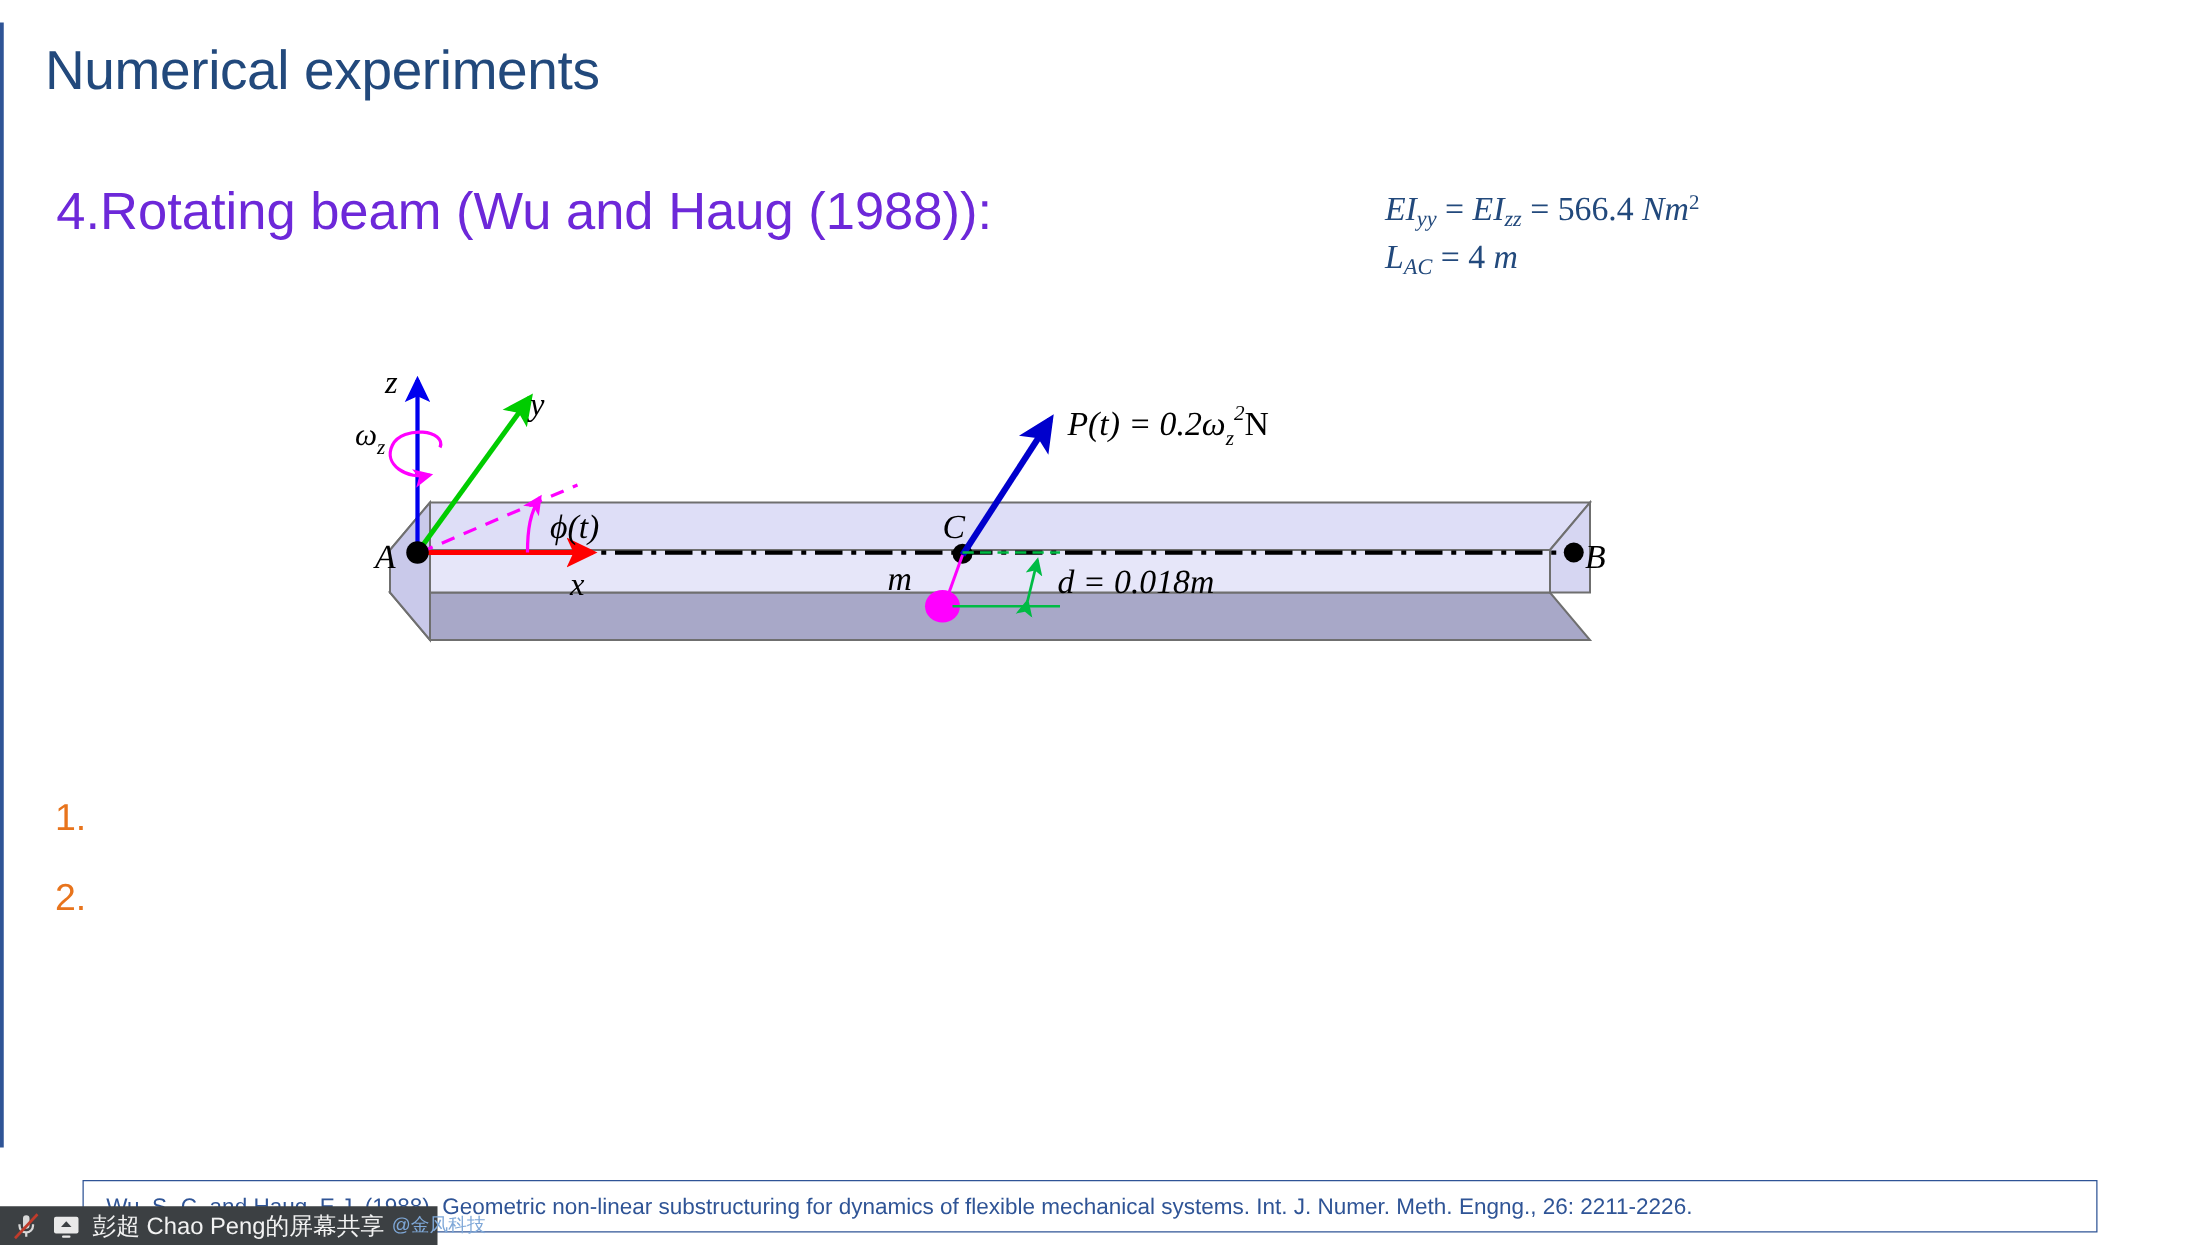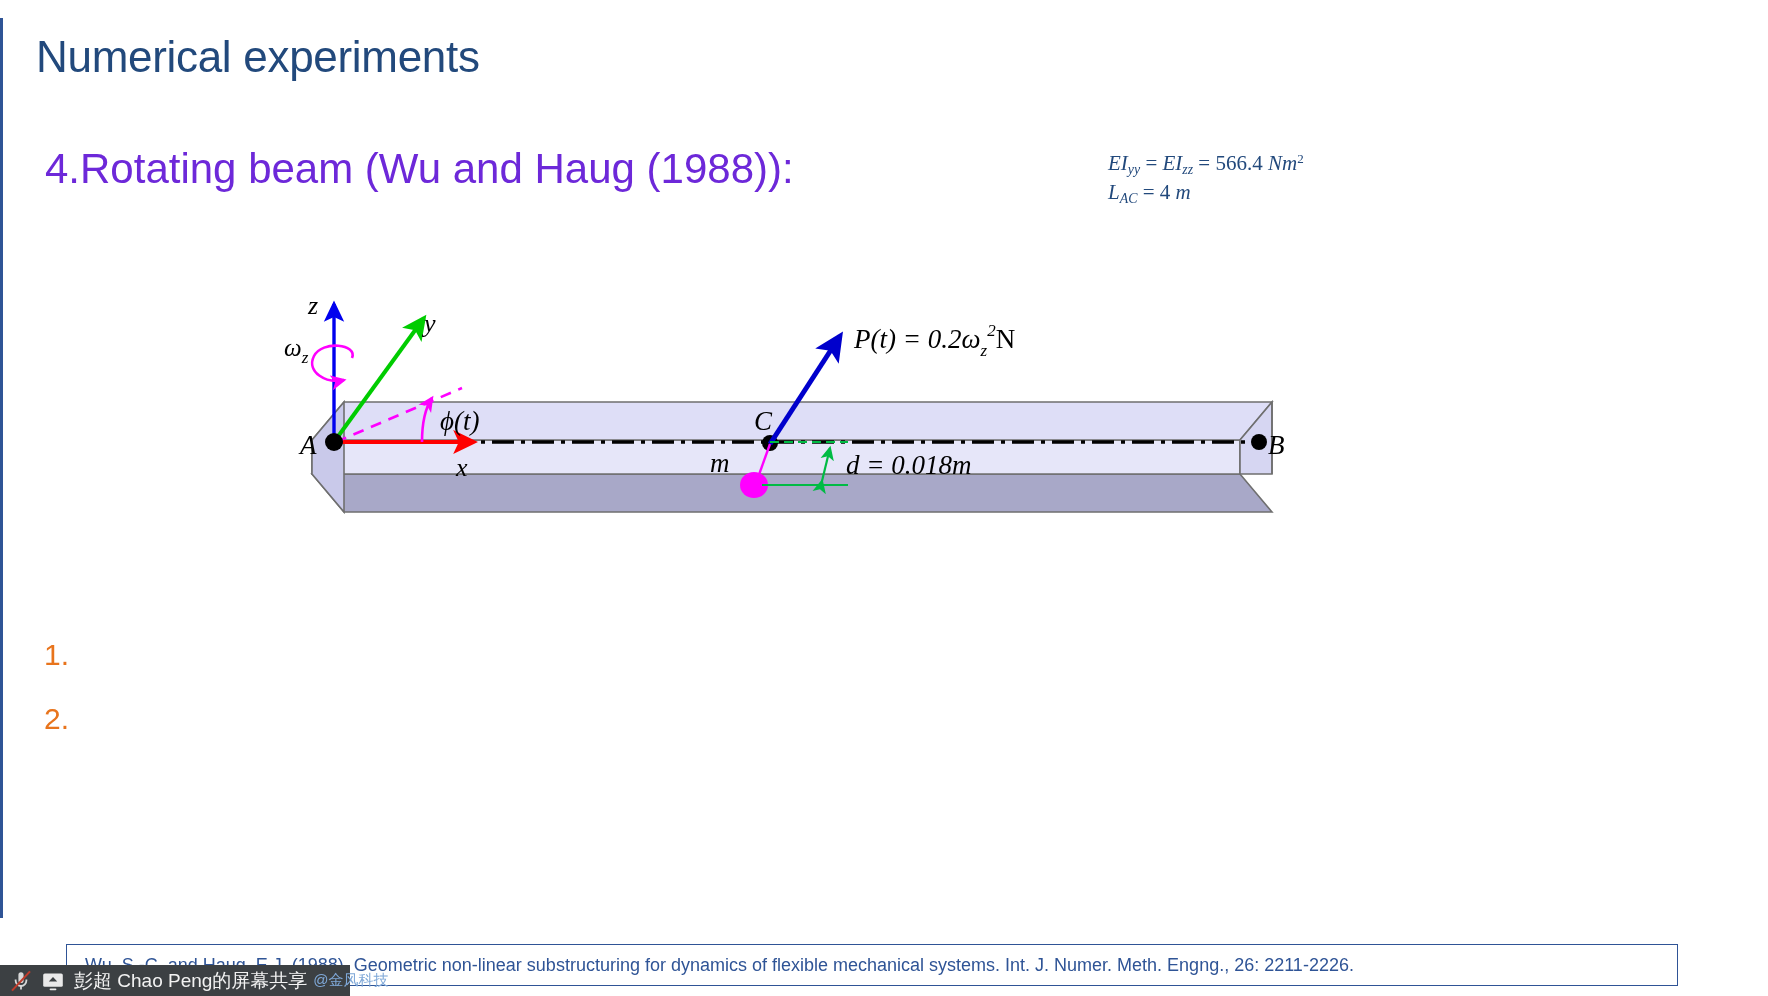--- a/index.html
+++ b/index.html
@@ -60,21 +60,21 @@
   }
   #params-panel .p-head {
     font-family: "Liberation Serif", serif;
     font-size: 26px;
     line-height: 1.33;
     letter-spacing: 0.1px;
     white-space: nowrap;
   }
   #params-panel .p-eq {
     font-family: "Liberation Serif", serif;
-    font-size: 21px;
+    font-size: 27px;
     line-height: 1.33;
     font-style: italic;
     white-space: nowrap;
   }
   .mathsub { font-size: 0.66em; vertical-align: -0.28em; font-style: italic; }
   .mathsup { font-size: 0.62em; vertical-align: 0.52em; font-style: normal; }
   .upr { font-style: normal; }
 
   
   #diagram {

